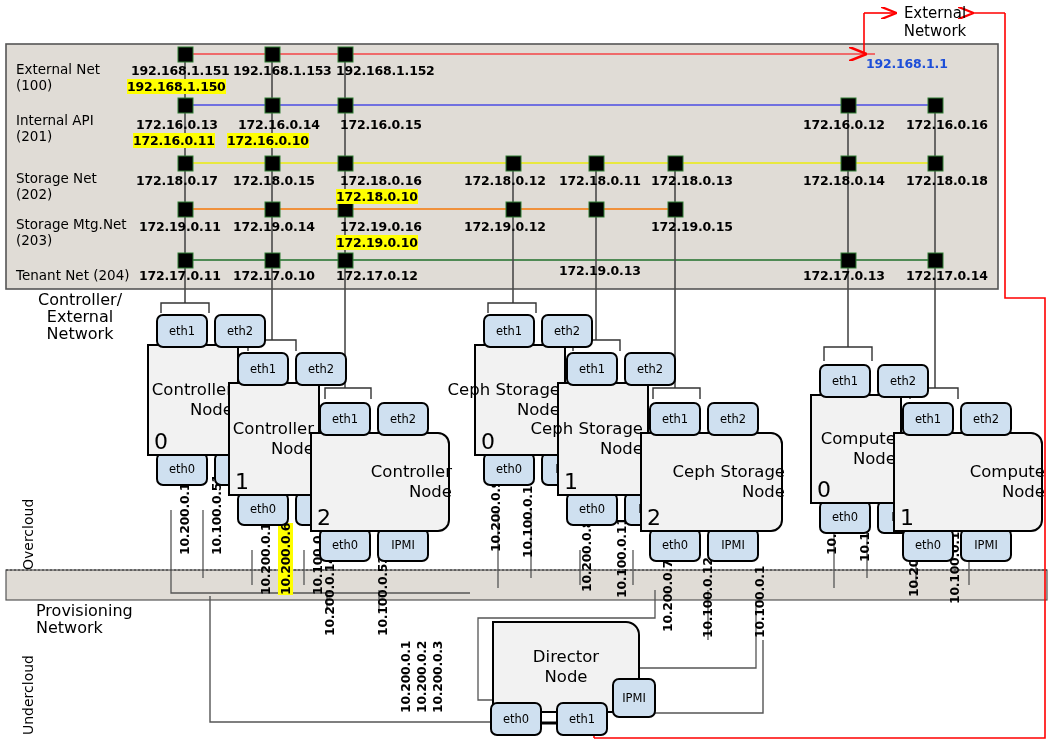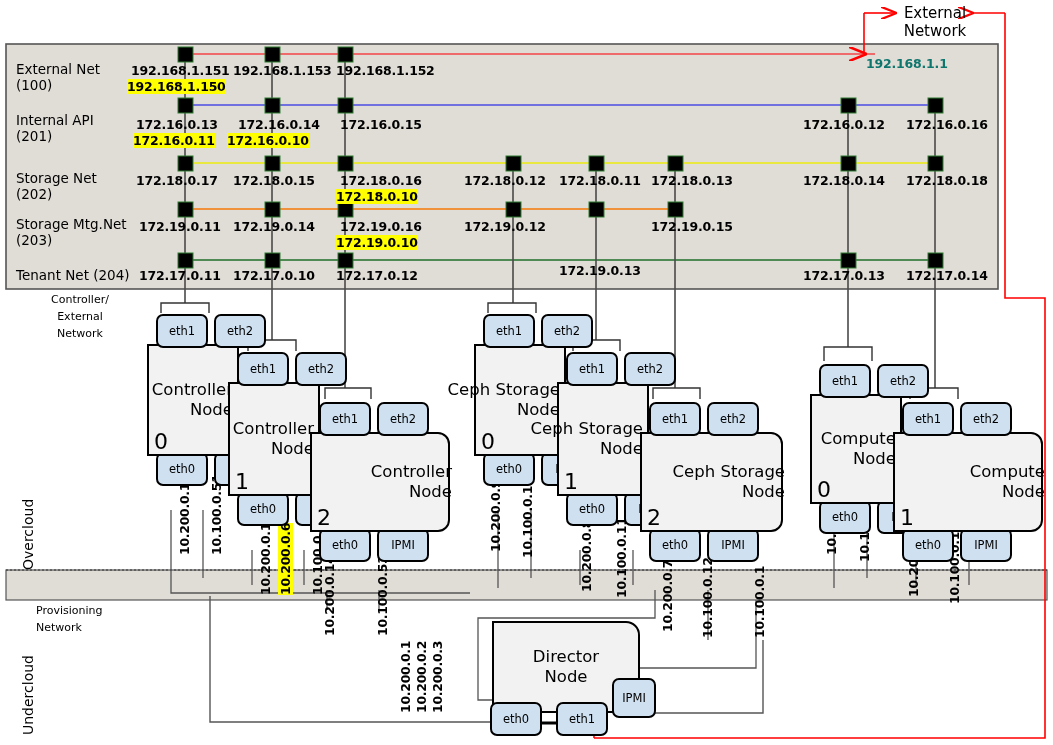--- a/index.html
+++ b/index.html
@@ -4,26 +4,26 @@
 <style>
   html,body{margin:0;padding:0;background:#ffffff;}
   body{width:1053px;height:745px;position:relative;overflow:hidden;
        font-family:"DejaVu Sans","Liberation Sans",sans-serif;}
   #stage{position:absolute;left:0;top:0;width:1053px;height:745px;padding-left:8px;}
   svg#diagram{position:absolute;left:0;top:0;width:1053px;height:745px;}
   .lbl{position:absolute;white-space:nowrap;color:#000;}
   .netname{font-size:13.5px;line-height:16px;}
   .ip{font-size:12.5px;font-weight:bold;letter-spacing:-0.2px;}
   .ip.hl{background:#ffff00;}
-  .ip.magenta{color:#0f766e;}
+  .ip.magenta{color:#1d4ed8;}
   .vip{font-size:12.5px;font-weight:bold;letter-spacing:-0.3px;
        transform-origin:0 0;transform:rotate(-90deg);}
   .vip.hl{background:#ffff00;}
   .sidelab{font-size:14px;transform-origin:0 0;transform:rotate(-90deg);}
-  .cap{font-size:11px;line-height:17px;text-align:center;}
+  .cap{font-size:16px;line-height:17px;text-align:center;}
   .nodebox{position:absolute;background:#f2f2f2;border:2.5px solid #000;
            box-sizing:border-box;}
   .nodebox .nm{position:absolute;left:0;right:6px;top:50%;
                transform:translateY(-50%);text-align:right;font-size:16.5px;
                line-height:20px;color:#000;pointer-events:none;}
   .nodebox .idx{position:absolute;left:5px;bottom:0px;font-size:22px;
                 line-height:24px;color:#000;}
   .nodebox.rr{border-radius:0 12px 12px 0;}
   .nodebox.dir{border-radius:0 14px 0 0;}
   .nodebox.dir .nm{left:0;right:0;text-align:center;}

